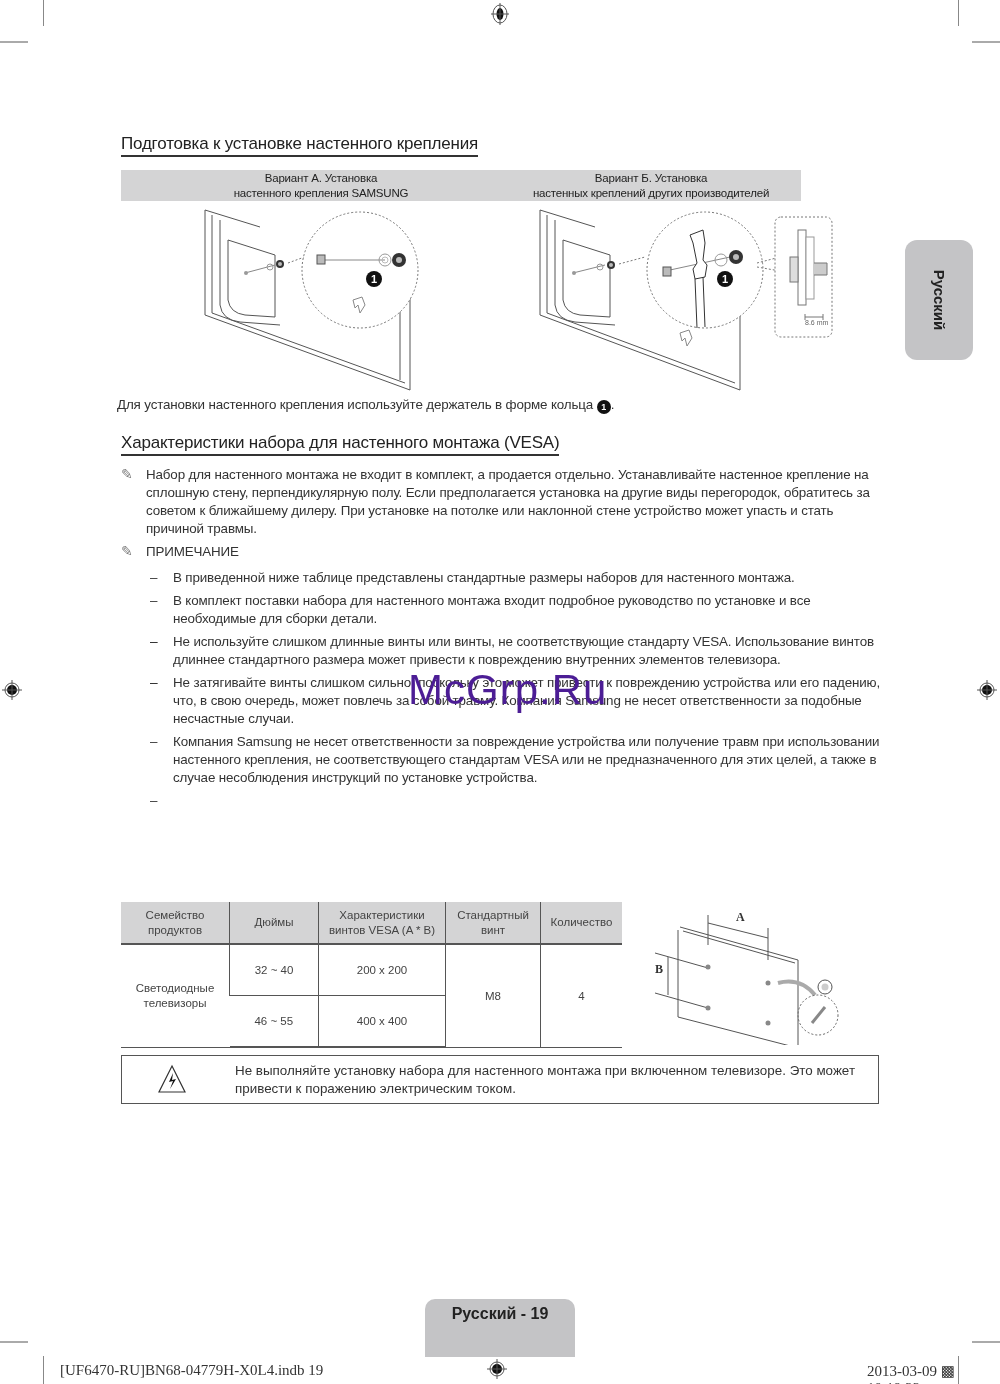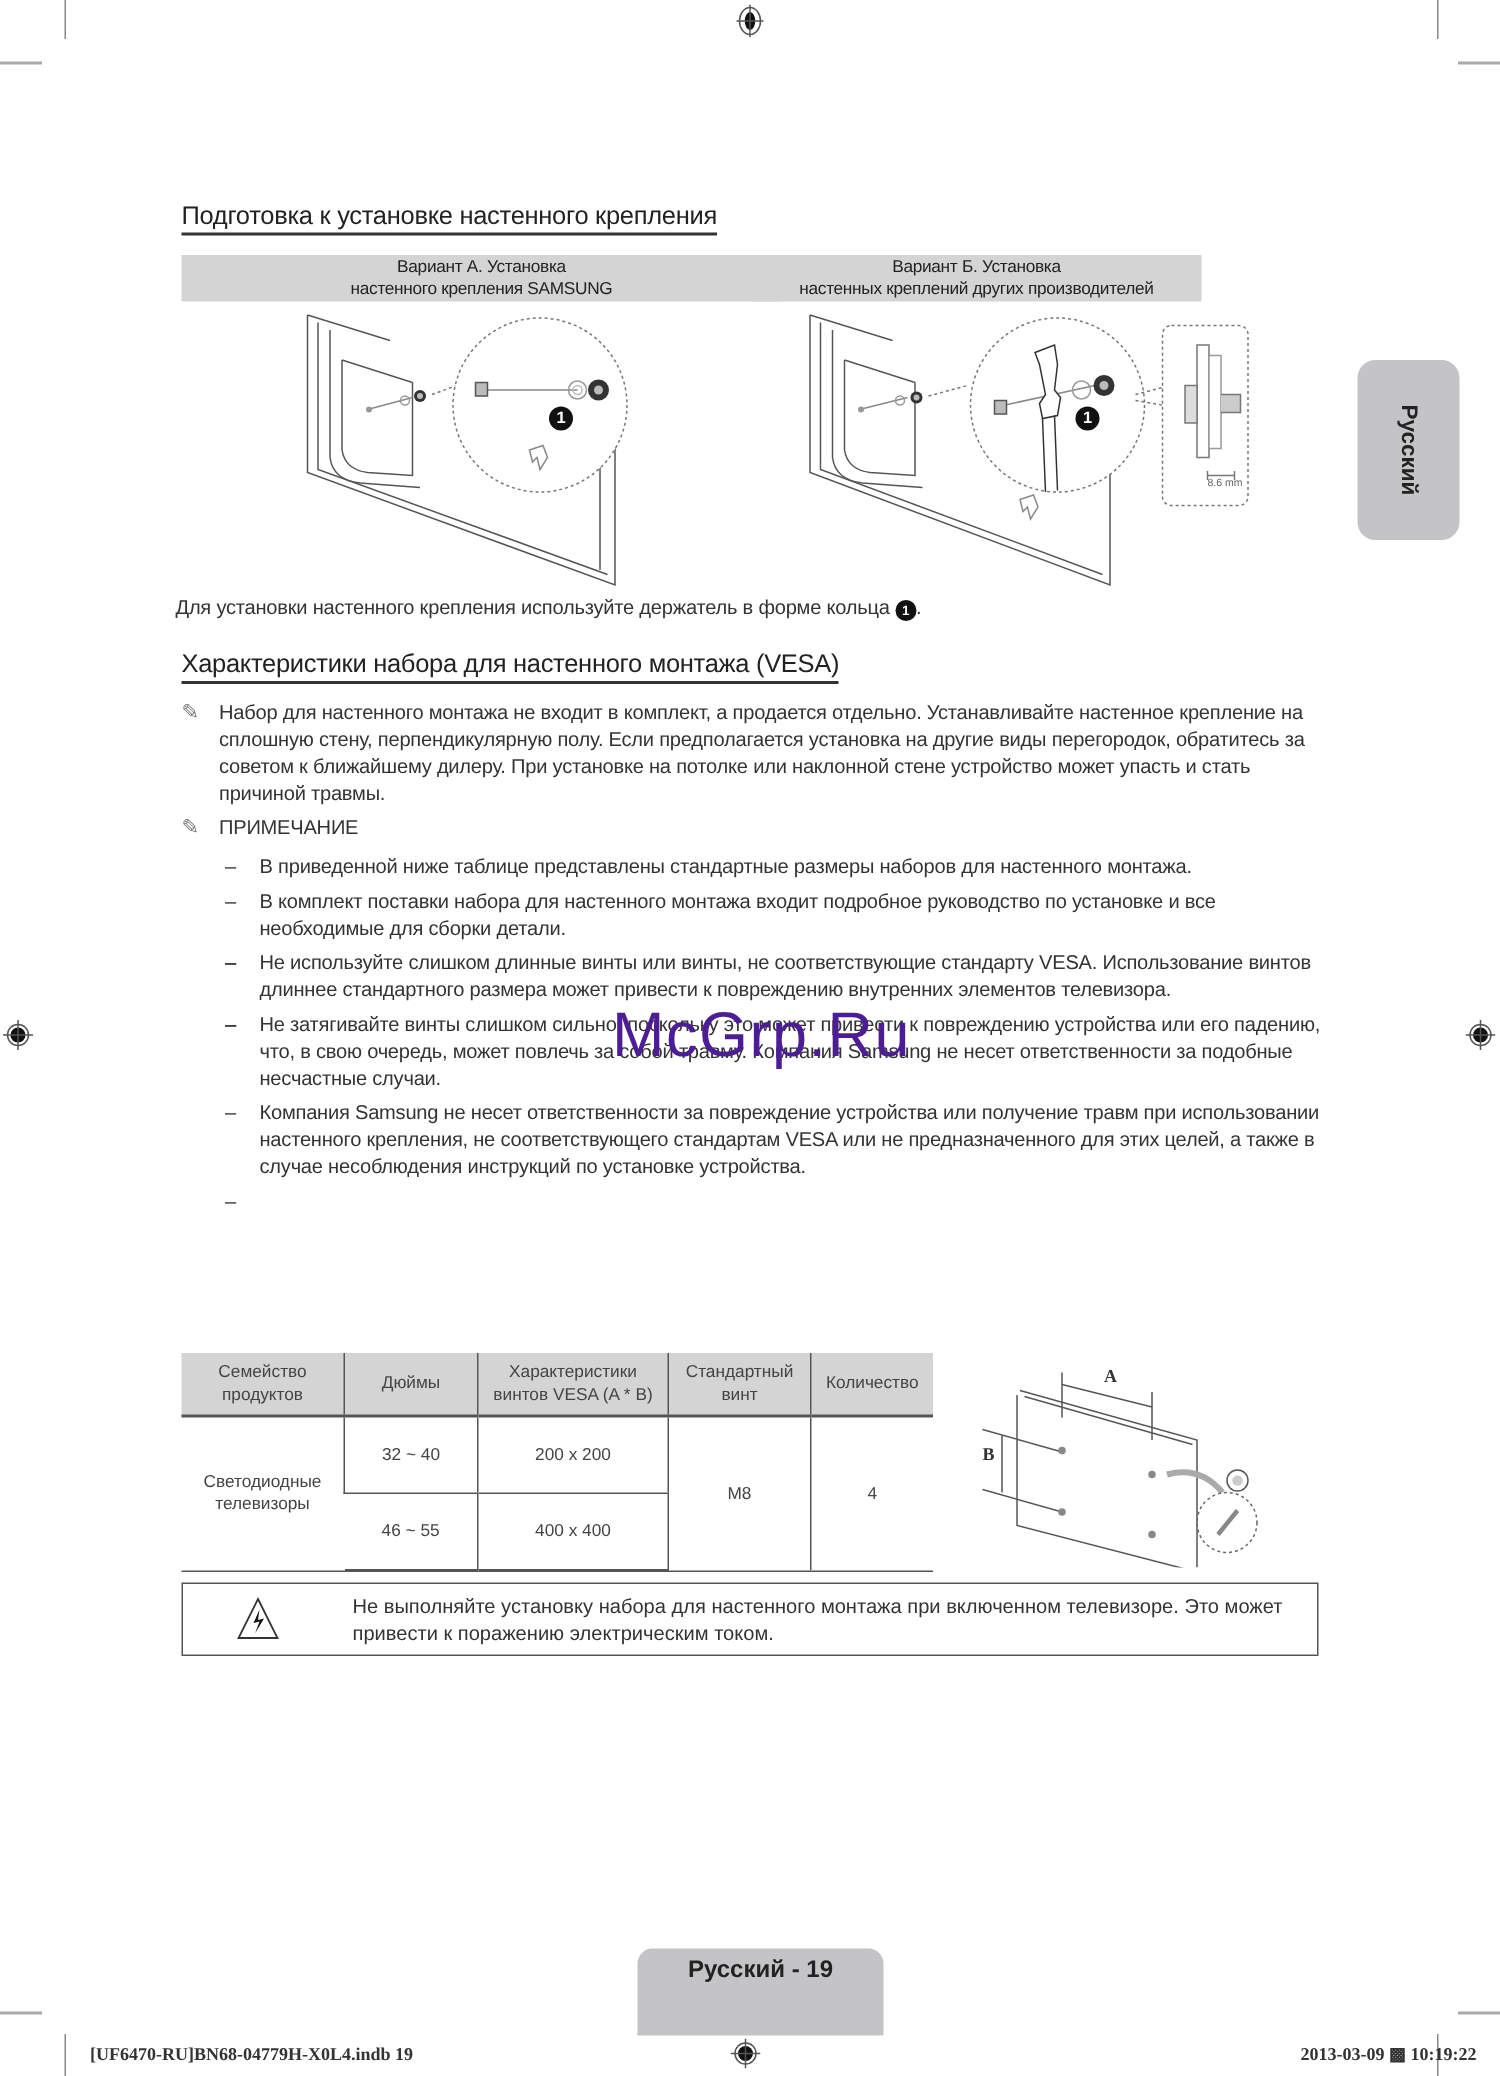--- a/index.html
+++ b/index.html
@@ -27,25 +27,25 @@
   table.vesa th:first-child, table.vesa td:first-child { border-left:none; }
   table.vesa td { text-align:center; border-left:1px solid #555; border-bottom:1px solid #555; height:48px; }
   table.vesa tr:last-child td { border-bottom:2px solid #555; }
   .warn-box { position:absolute; left:121px; top:1055px; width:756px; height:47px;
               border:1px solid #555; }
   .warn-text { position:absolute; left:113px; top:6px; width:630px; font-size:13.4px; line-height:18px; color:#333; }
   .side-tab { position:absolute; left:905px; top:240px; width:68px; height:120px; background:#c4c4c6;
               border-radius:12px; }
   .side-tab span { position:absolute; left:50%; top:50%; transform:translate(-50%,-50%) rotate(90deg);
                    font-weight:bold; font-size:15px; color:#222; white-space:nowrap; }
-  .page-tab { position:absolute; left:425px; top:1299px; width:164px; height:58px; background:#c4c4c6;
+  .page-tab { position:absolute; left:425px; top:1299px; width:150px; height:58px; background:#c4c4c6;
               border-radius:10px 10px 0 0;text-decoration:underline; }
   .page-tab span { position:absolute; left:0; right:0; top:6px; text-align:center; font-weight:bold;
                    font-size:16px; color:#222; }
-  .footer { position:absolute; top:1362px; font-family:"Liberation Serif", serif; font-size:12px; color:#333;font-weight:bold; }
+  .footer { position:absolute; top:1362px; font-family:"Liberation Serif", serif; font-size:15px; color:#333; }
   .watermark { position:absolute; left:408px; top:666px; font-size:42px; color:#4c1d95;
                font-family:"Liberation Sans", sans-serif; letter-spacing:1px; }
   svg { display:block; }
 </style>
 </head>
 <body>
 
 <div class="crop-v" style="left:43px;top:0;height:26px;"></div>
 <div class="crop-v" style="left:958px;top:0;height:26px;"></div>
 <div class="crop-h" style="left:0;top:41px;width:28px;"></div>

